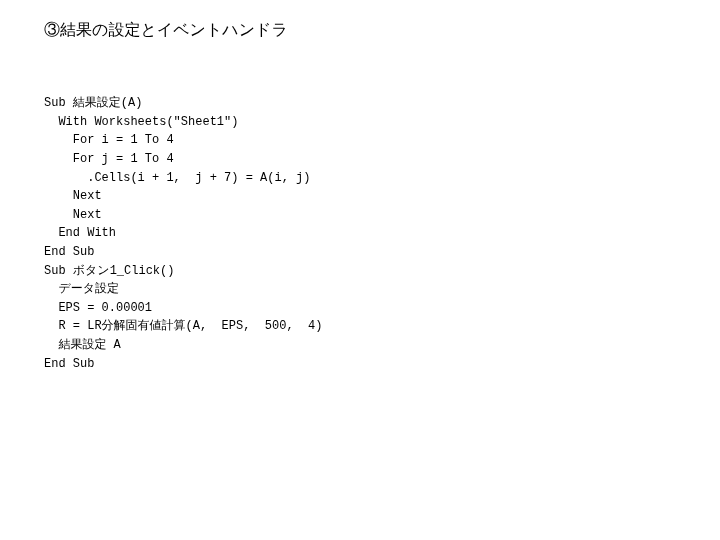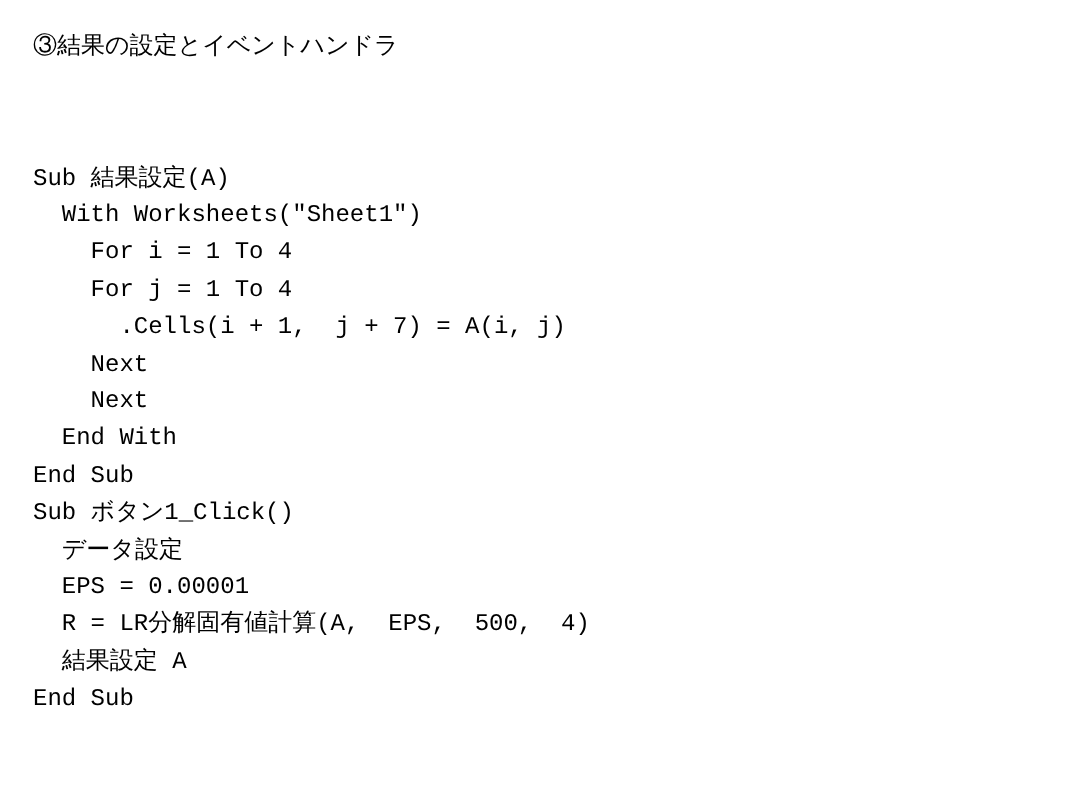--- a/index.html
+++ b/index.html
@@ -13,34 +13,34 @@
       height: 540px;
       background-color: #ffffff;
       font-family: 'MS Gothic', 'Courier New', monospace;
       overflow: hidden;
     }
 
     .page-container {
       width: 720px;
       height: 384px;
       background: #ffffff;
-      padding: 20px 22px;
+      padding: 20px 44px;
     }
 
     .title {
       font-family: 'MS Gothic', 'MS Mincho', sans-serif;
       font-size: 16px;
       font-weight: normal;
       margin-bottom: 16px;
       color: #000000;
     }
 
     .code-block {
       font-family: 'Courier New', 'MS Gothic', monospace;
-      font-size: 16px;
+      font-size: 12px;
       line-height: 1.55;
       color: #000000;
       white-space: pre;
     }
 
     .code-line {
       display: block;
     }
   </style>
 </head>

